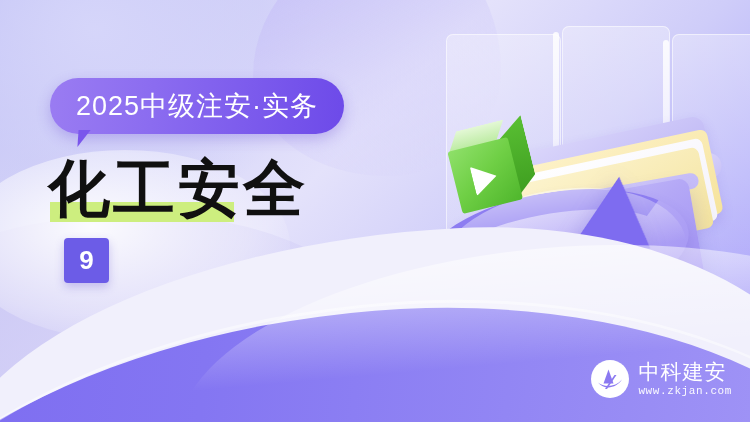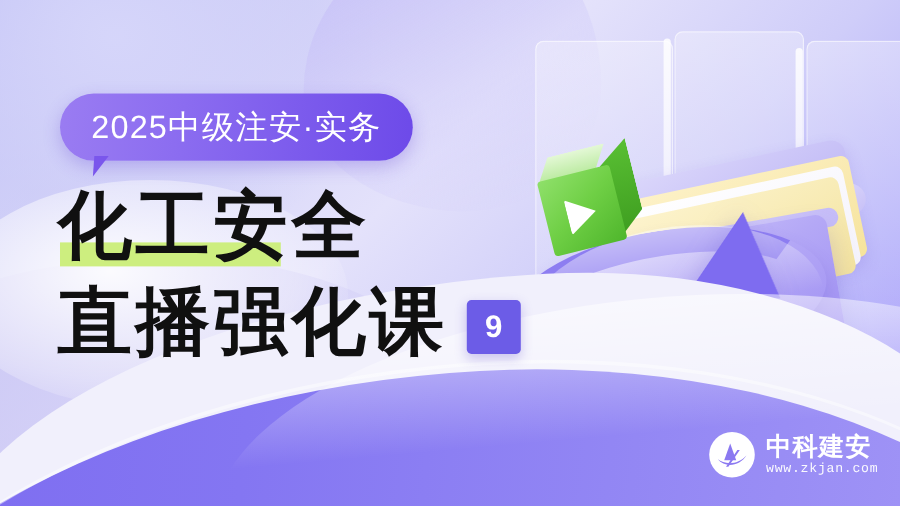--- a/index.html
+++ b/index.html
@@ -191,20 +191,21 @@
     transform:skewX(-4deg);
   }
 
   .title-wrap{position:absolute;left:48px;top:152px;width:420px;}
   .title-line{position:relative;display:block;white-space:nowrap;}
   .title-text{
     position:relative;z-index:2;
     font-family:Liberation Serif, serif;
     font-weight:700;font-size:62px;line-height:74px;color:#101010;
     letter-spacing:3px;
+    margin-top:39px;
   }
   .underline{
     position:absolute;z-index:1;left:2px;top:50px;width:184px;height:20px;
     background:#cdee7f;
   }
   .line2{margin-top:6px;display:flex;align-items:center;}
   .badge{
     margin-left:16px;margin-top:6px;
     width:45px;height:45px;border-radius:4px;
     background:#6c5ce7;
@@ -213,21 +214,21 @@
     font-family:"Liberation Sans","DejaVu Sans",sans-serif;
     box-shadow:0 4px 10px rgba(90,70,200,.28);
   }
 
   
   .logo{position:absolute;right:18px;bottom:24px;display:flex;align-items:center;gap:9px;}
   .logo-mark{width:38px;height:38px;border-radius:50%;background:#ffffff;position:relative;flex:none;
              display:flex;align-items:center;justify-content:center;}
   .logo-mark svg{display:block;}
   .logo-words{display:flex;flex-direction:column;justify-content:center;}
-  .logo-cn{color:#ffffff;font-size:21px;font-weight:700;letter-spacing:1px;line-height:23px;
+  .logo-cn{color:#ffffff;font-size:21px;font-weight:400;letter-spacing:1px;line-height:23px;
            font-family:"DejaVu Sans","Liberation Sans",sans-serif;}
   .logo-url{color:#ffffff;font-size:11px;letter-spacing:.6px;line-height:14px;opacity:.95;
             font-family:Liberation Mono, monospace;}
 </style>
 </head>
 <body>
 
 <div class="banner">
 
   <div class="bg-layer">
@@ -275,21 +276,20 @@
     <span class="tag-text">2025中级注安·实务</span>
   </div>
   <div class="tag-tail"></div>
 
   <div class="title-wrap">
     <div class="title-line">
       <span class="underline"></span>
       <span class="title-text">化工安全</span>
     </div>
     <div class="title-line line2">
-      <span class="title-text">直播强化课</span>
       <span class="badge">9</span>
     </div>
   </div>
 
   <div class="logo">
     <div class="logo-mark">
       <svg width="34" height="34" viewBox="0 0 34 34" aria-hidden="true">
         <circle cx="17" cy="17" r="17" fill="#ffffff"></circle>
         <path d="M15.5 7.5 L20.5 21.5 L10.5 21.5 Z" fill="#8b79f1"></path>
         <path d="M5 20.5 C11 25.5, 22 25.5, 29 17.5 C24 25.5, 12 29, 5 20.5 Z" fill="#8b79f1"></path>

